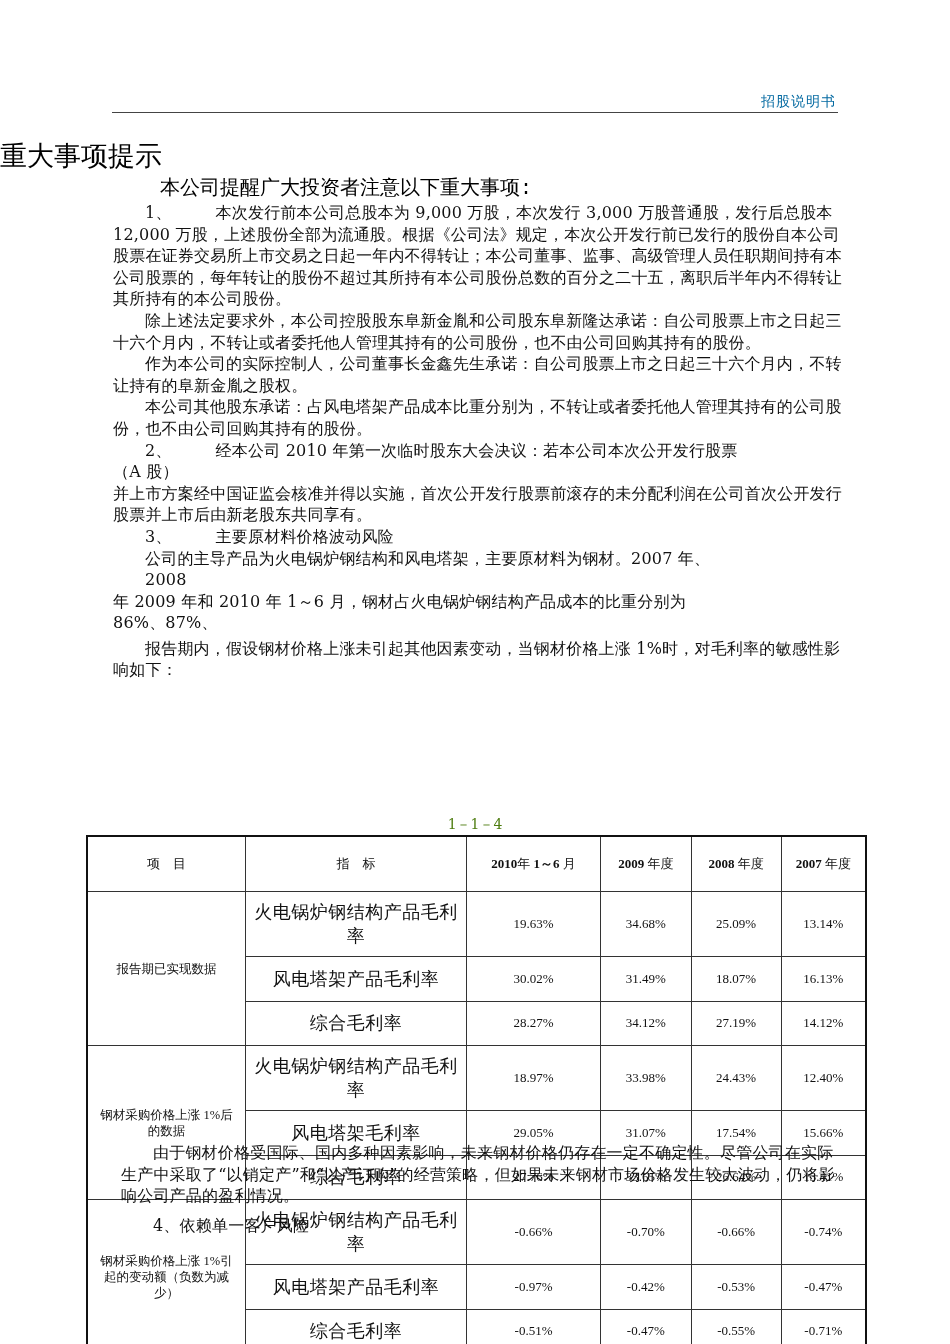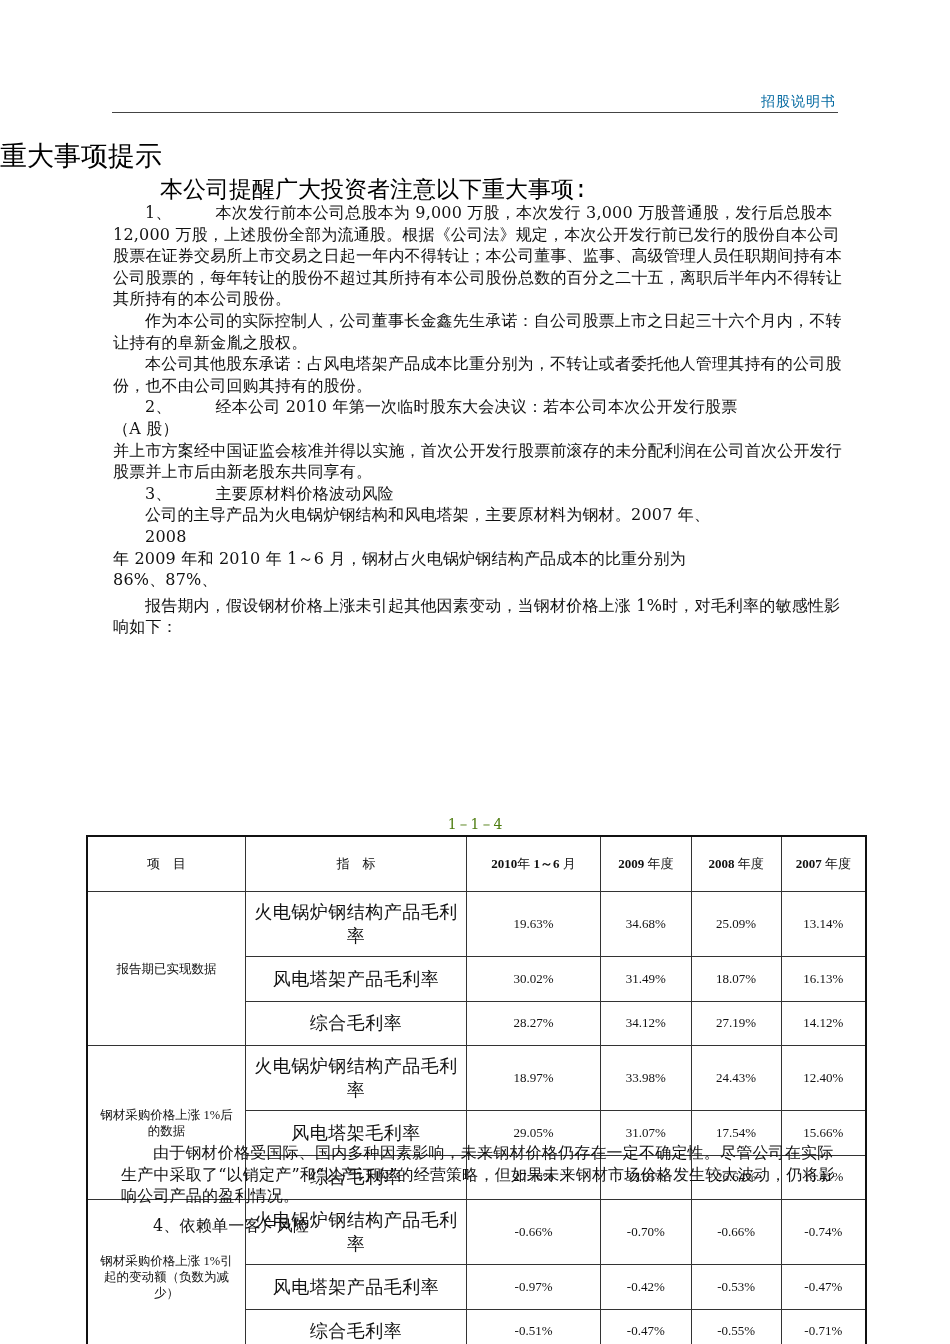--- a/index.html
+++ b/index.html
@@ -5,21 +5,21 @@
   html, body { margin: 0; padding: 0; background: #ffffff; }
   body { width: 950px; height: 1344px; position: relative; overflow: hidden;
          font-family: "DejaVu Serif", "Liberation Serif", serif; color: #111; }
   .header-line { position: absolute; left: 112px; top: 112px; width: 726px; height: 0;
          border-top: 1.5px solid #444; }
   .header-text { position: absolute; right: 114px; top: 93px; font-size: 14px; color: #0369a1;
          letter-spacing: 1px; }
   .title { position: absolute; left: 0; width: 950px; top: 138px; text-align: left;
          font-family: "DejaVu Sans", "Liberation Sans", sans-serif; font-size: 27px; color: #000; }
   .subtitle { position: absolute; left: 160px; top: 174px;
-         font-family: Liberation Mono, monospace; font-size: 23px; color: #000; }
+         font-family: Liberation Mono, monospace; font-size: 20px; color: #000; }
   .body { position: absolute; left: 113px; width: 732px; font-size: 16px; line-height: 21.6px;
          letter-spacing: 0.2px; }
   .body p { margin: 0; }
   .indent { text-indent: 2em; }
   .gap { display: inline-block; width: 44px; }
   .caption { position: absolute; left: 0; width: 950px; top: 816px; text-align: center;
          font-size: 14px; color: #4d7c0f; }
   table.data { position: absolute; left: 86px; top: 835px; width: 781px; border-collapse: collapse;
          font-family: "Liberation Serif", "DejaVu Serif", serif; font-size: 13px; }
   table.data { border: 2.5px solid #111; }
@@ -38,20 +38,21 @@
 <body>
 
 <div class="header-text">招股说明书</div>
 <div class="header-line"></div>
 
 <div class="title">重大事项提示</div>
 <div class="subtitle">本公司提醒广大投资者注意以下重大事项:</div>
 
 <div class="body" style="top:202px;">
   <p class="indent"><span>1、</span><span class="gap"></span><span>本次发行前本公司总股本为 9,000 万股，本次发行 3,000 万股普通股，发行后总股本 12,000 万股，上述股份全部为流通股。根据《公司法》规定，本次公开发行前已发行的股份自本公司股票在证券交易所上市交易之日起一年内不得转让；本公司董事、监事、高级管理人员任职期间持有本公司股票的，每年转让的股份不超过其所持有本公司股份总数的百分之二十五，离职后半年内不得转让其所持有的本公司股份。</span></p>
+  <p class="indent">除上述法定要求外，本公司控股股东阜新金胤和公司股东阜新隆达承诺：自公司股票上市之日起三十六个月内，不转让或者委托他人管理其持有的公司股份，也不由公司回购其持有的股份。</p>
   <p class="indent">作为本公司的实际控制人，公司董事长金鑫先生承诺：自公司股票上市之日起三十六个月内，不转让持有的阜新金胤之股权。</p>
   <p class="indent">本公司其他股东承诺：占风电塔架产品成本比重分别为，不转让或者委托他人管理其持有的公司股份，也不由公司回购其持有的股份。</p>
   <p class="indent"><span>2、</span><span class="gap"></span><span>经本公司 2010 年第一次临时股东大会决议：若本公司本次公开发行股票</span></p>
   <p>（A 股）</p>
   <p>并上市方案经中国证监会核准并得以实施，首次公开发行股票前滚存的未分配利润在公司首次公开发行股票并上市后由新老股东共同享有。</p>
   <p class="indent"><span>3、</span><span class="gap"></span><span>主要原材料价格波动风险</span></p>
   <p class="indent">公司的主导产品为火电锅炉钢结构和风电塔架，主要原材料为钢材。2007 年、</p>
   <p class="indent">2008</p>
   <p>年 2009 年和 2010 年 1～6 月，钢材占火电锅炉钢结构产品成本的比重分别为</p>
   <p>86%、87%、</p>

